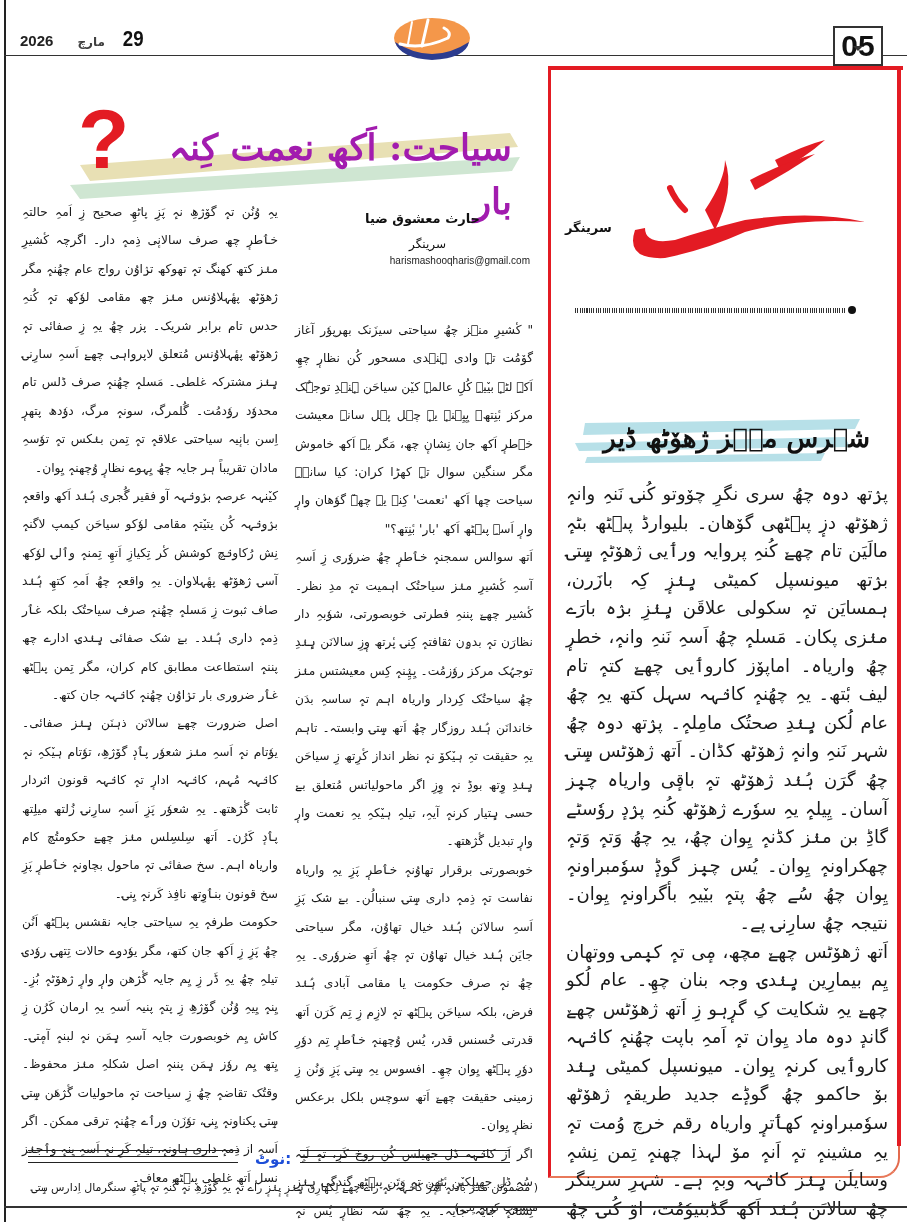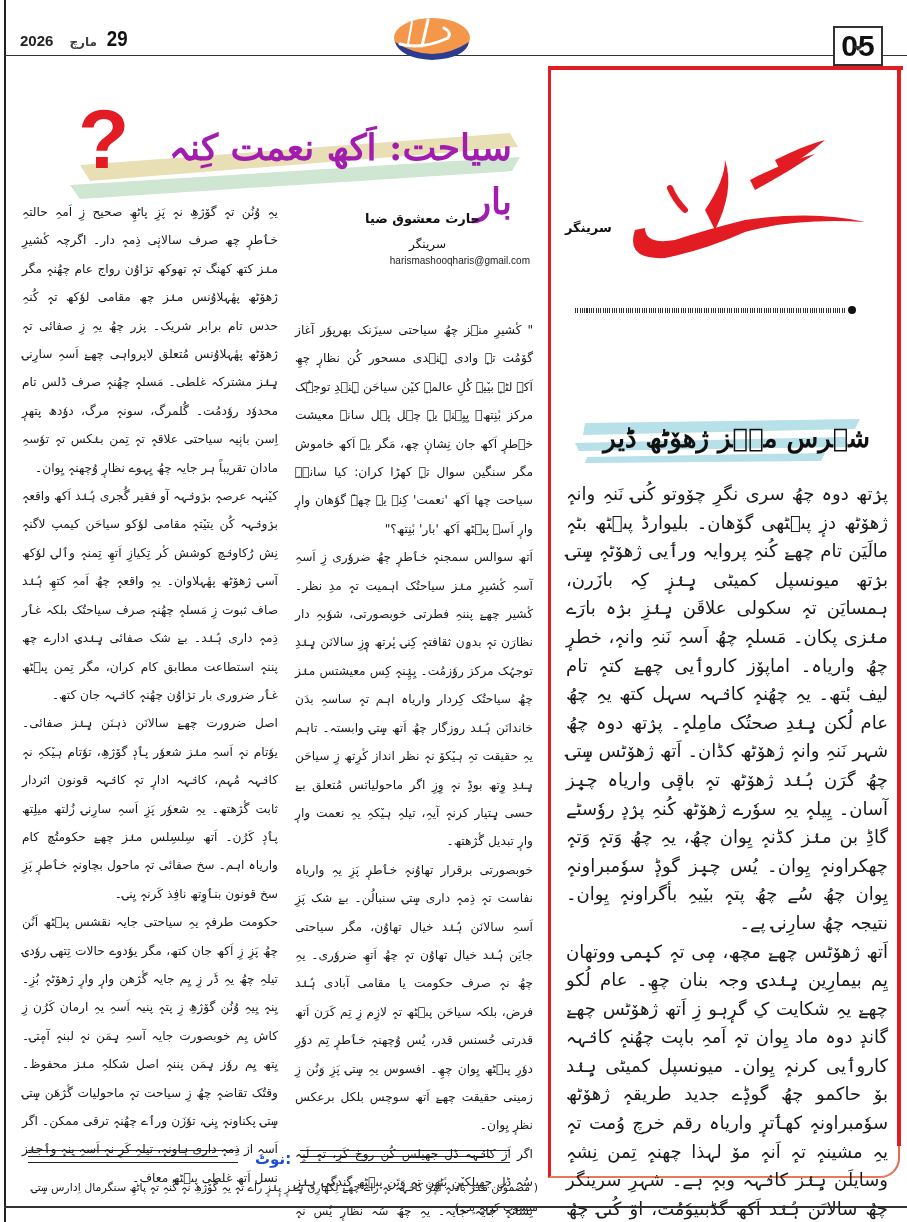--- a/index.html
+++ b/index.html
@@ -2,21 +2,21 @@
 <html><head>
 <meta charset="utf-8">
 <style>
   * { box-sizing: border-box; margin: 0; padding: 0; }
   html, body { width: 907px; height: 1222px; background: #ffffff; overflow: hidden; }
   body { position: relative; font-family: "DejaVu Sans", sans-serif; color: #1a1a1a; }
 
   
   .left-rule { position: absolute; left: 4px; top: 0; width: 2px; height: 1222px; background: #222; }
   .header-line { position: absolute; left: 4px; top: 55px; width: 903px; height: 1px; background: #333; }
-  .date { position: absolute; left: 20px; top: 26px; display: flex; align-items: baseline; gap: 8px; direction: ltr; }
+  .date { position: absolute; left: 20px; top: 26px; display: flex; align-items: baseline; gap: 16px; direction: ltr; }
   .date .year { font-family: "Liberation Sans", sans-serif; font-weight: 700; font-size: 15px; color: #222; }
   .date .month { font-family: "DejaVu Sans", sans-serif; font-weight: 700; font-size: 12px; color: #404040; margin-left: 8px; }
   .date .day { font-family: "Liberation Sans", sans-serif; font-weight: 700; font-size: 22px; color: #111; transform: scaleX(0.85); display:inline-block; }
   .logo { position: absolute; left: 392px; top: 14px; width: 80px; height: 48px; }
   .page-no { position: absolute; left: 833px; top: 6px; width: 50px; height: 40px; border: 2px solid #333; background: #fff;
              font-family: "Liberation Sans", sans-serif; font-weight: 700; font-size: 30px; line-height: 36px; text-align: center; color: #111; margin-top: 20px; }
   .page-no-caret { position: absolute; left: 853px; top: 46px; width: 0; height: 0; border-left: 5px solid transparent; border-right: 5px solid transparent; border-top: 5px solid #333; }
   .side-inner { position: absolute; left: 548px; top: 66px; width: 352px; height: 1112px; border-left: 3px solid #e31b23; border-bottom: 2px solid #e8795a; border-bottom-right-radius: 20px; border-right: 2px solid #e36a4d; }
   .mast { position: absolute; left: 575px; top: 140px; width: 300px; height: 120px; }
   .mast-sub { position: absolute; left: 565px; top: 220px; font-size: 13px; font-weight: 700; color: #111; }

